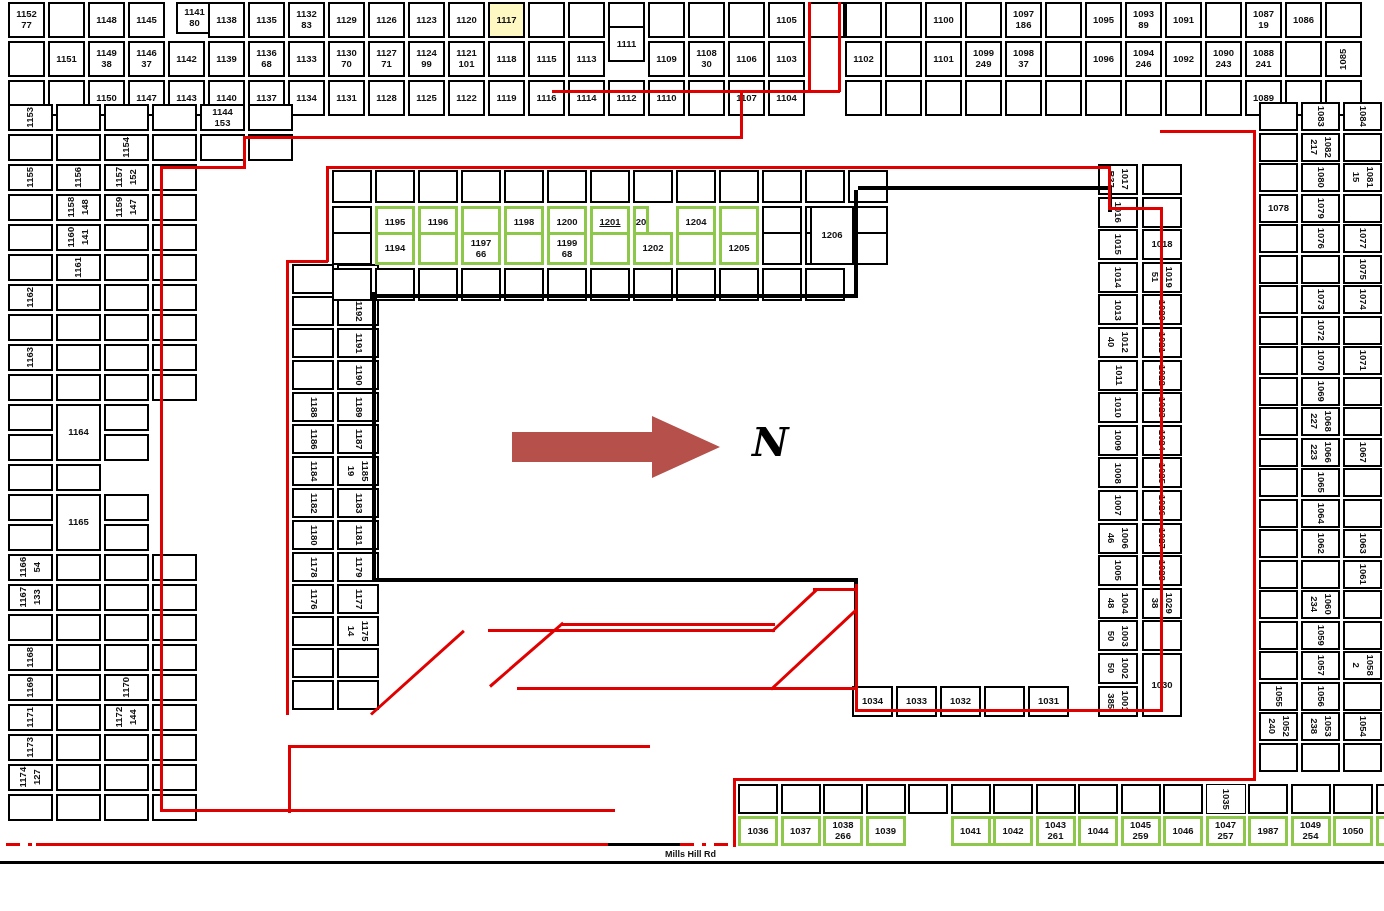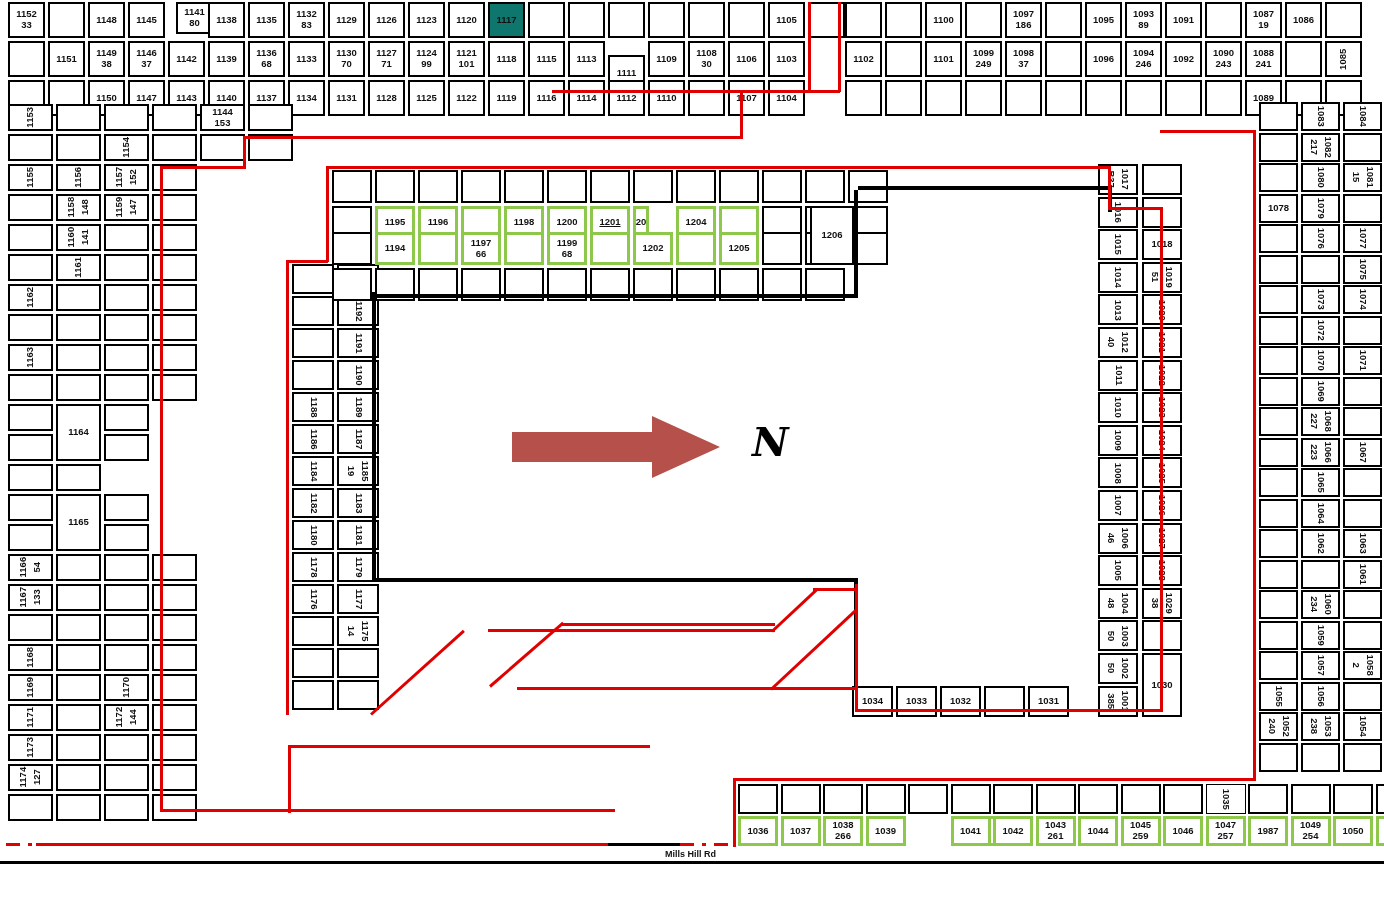--- a/index.html
+++ b/index.html
@@ -20,21 +20,21 @@
     font-weight:bold;
     color:#111;
     line-height:1.12;
     overflow:hidden;
   }
   .cell .ln{white-space:nowrap;}
   .cell.rot90{ }      
   .cell.rot90 .inner{transform:rotate(-90deg);display:flex;gap:3px;white-space:nowrap;}
   .cell.rot270 .inner{transform:rotate(90deg);display:flex;gap:3px;white-space:nowrap;}
   .cell .inner{display:flex;flex-direction:column;align-items:center;justify-content:center;}
-  .cell.hl{background:#0f766e;}
+  .cell.hl{background:#fef9c3;}
   .cell.green{border-color:#8ec84b;border-width:3px;z-index:5;text-align:center;}
   .cell.thin{border-width:1px;}
 
   
   .rline{position:absolute;background:#e00000;z-index:20;}
   .bline{position:absolute;background:#000;z-index:19;}
   .diag{position:absolute;transform-origin:0 50%;background:#e00000;height:3px;z-index:20;}
   .dash{position:absolute;height:3px;z-index:20;
         background:repeating-linear-gradient(to right,#e00000 0 14px,transparent 14px 22px,#e00000 22px 26px,transparent 26px 34px);}
 
@@ -55,21 +55,21 @@
 </style>
 </head>
 <body>
 
 <div id="map">
 
   <div id="cells">
       <div class="cell" style="left: 8px; top: 2px; width: 37px; height: 36px;">
         <div class="inner">
           <span class="ln">1152</span>
-          <span class="ln">33</span>
+          <span class="ln">77</span>
         </div>
       </div>
       <div class="cell" style="left: 48px; top: 2px; width: 37px; height: 36px;"></div>
       <div class="cell" style="left: 88px; top: 2px; width: 37px; height: 36px;">
         <div class="inner">
           <span class="ln">1148</span>
         </div>
       </div>
       <div class="cell" style="left: 128px; top: 2px; width: 37px; height: 36px;">
         <div class="inner">
@@ -206,21 +206,21 @@
       <div class="cell" style="left: 528px; top: 41px; width: 37px; height: 36px;">
         <div class="inner">
           <span class="ln">1115</span>
         </div>
       </div>
       <div class="cell" style="left: 568px; top: 41px; width: 37px; height: 36px;">
         <div class="inner">
           <span class="ln">1113</span>
         </div>
       </div>
-      <div class="cell" style="left: 608px; top: 55px; width: 37px; height: 36px;">
+      <div class="cell" style="left: 608px; top: 26px; width: 37px; height: 36px;">
         <div class="inner">
           <span class="ln">1111</span>
         </div>
       </div>
       <div class="cell" style="left: 648px; top: 41px; width: 37px; height: 36px;">
         <div class="inner">
           <span class="ln">1109</span>
         </div>
       </div>
       <div class="cell" style="left: 688px; top: 41px; width: 37px; height: 36px;">

